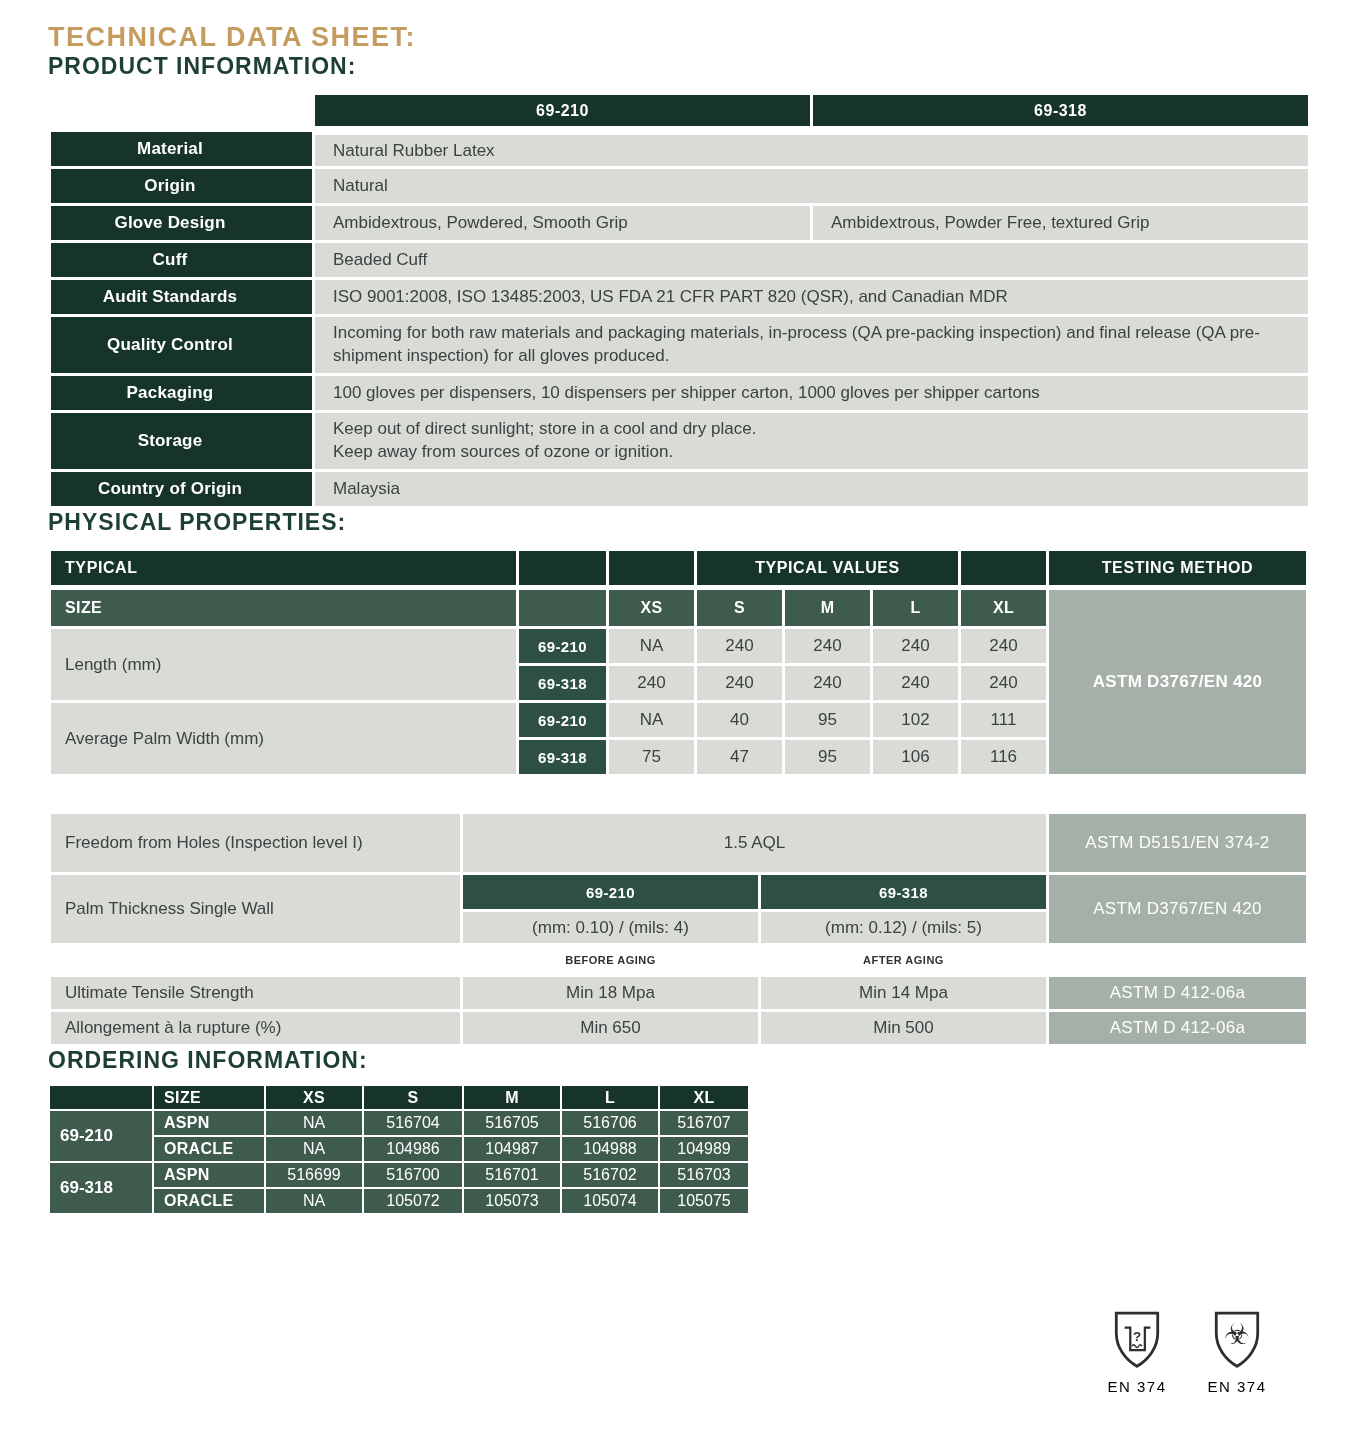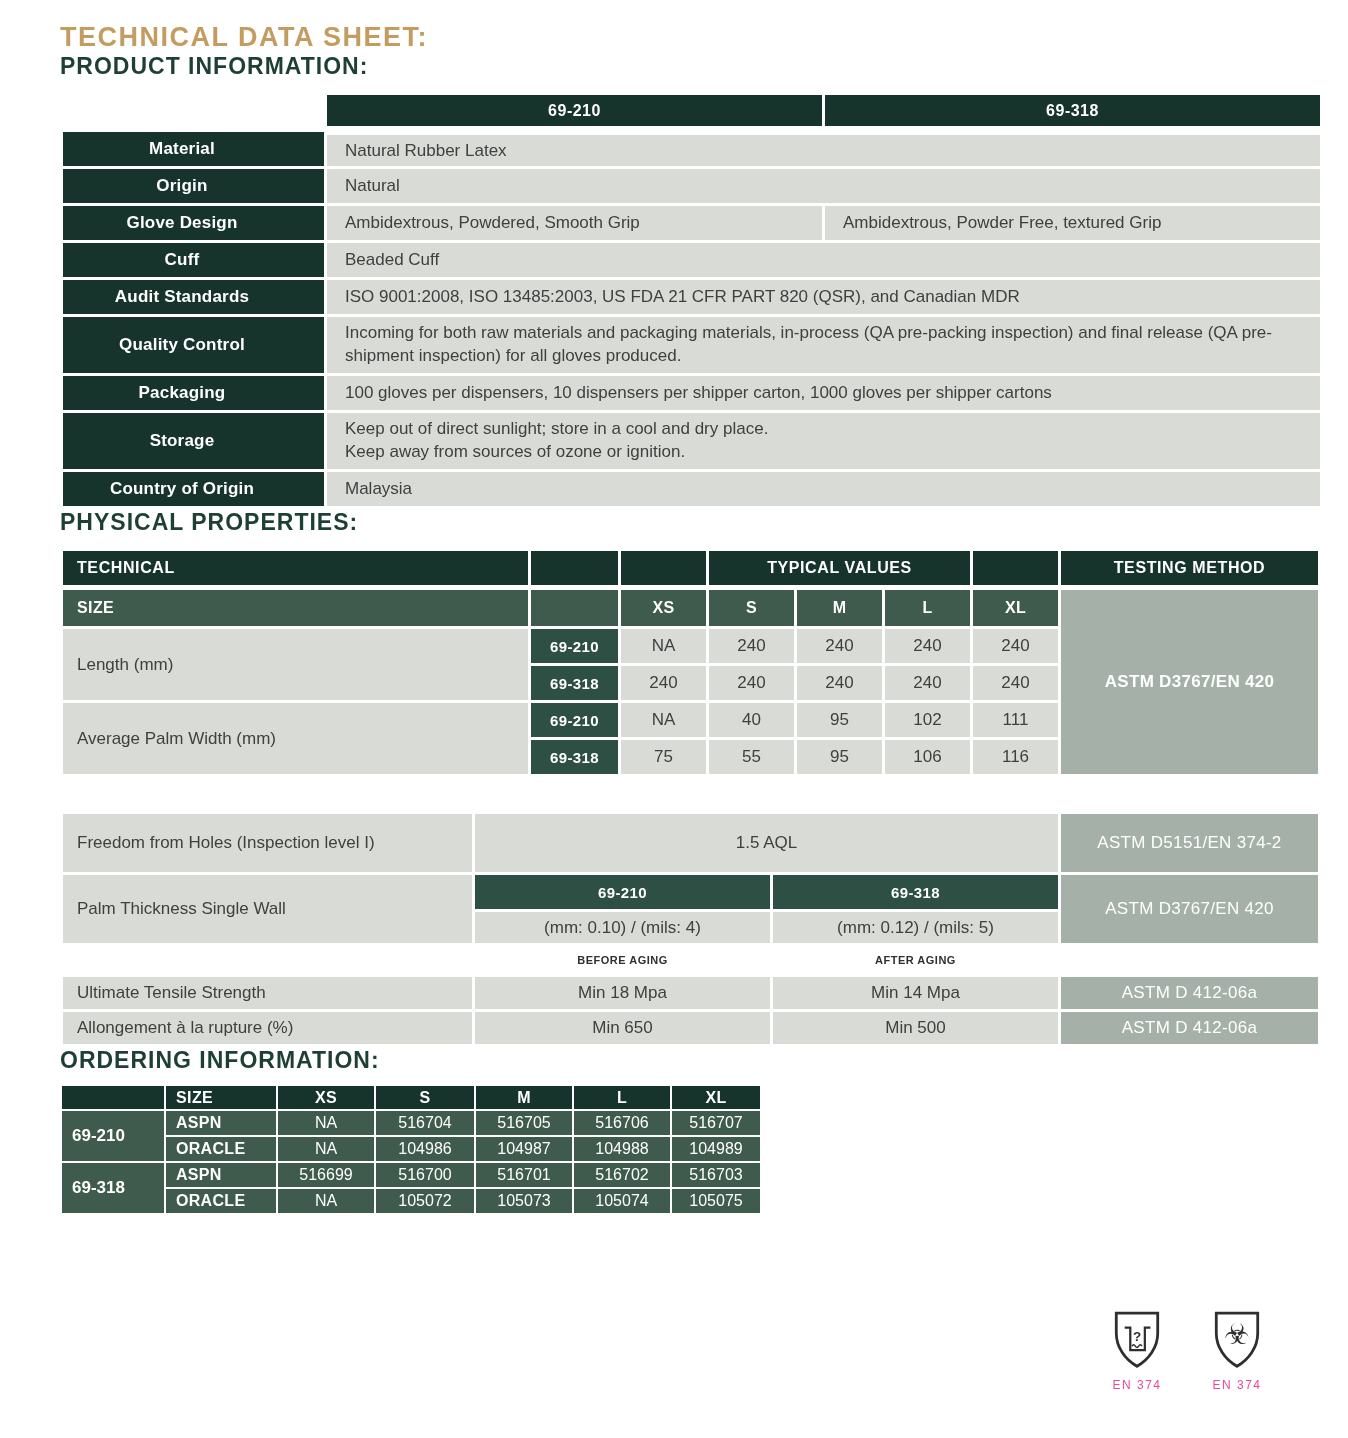--- a/index.html
+++ b/index.html
@@ -2,21 +2,21 @@
 <html><head>
 <meta charset="utf-8">
 <style>
   * { box-sizing: border-box; }
   html, body { margin: 0; padding: 0; background: #ffffff; }
   body {
     width: 1348px; min-height: 1438px; position: relative;
     font-family: "Liberation Sans", "DejaVu Sans", sans-serif;
     -webkit-font-smoothing: antialiased;
   }
-  .page { padding: 14px 38px 30px 48px; margin-left: 12px; }
+  .page { padding: 14px 38px 30px 48px; }
 
   h1.doc-title {
     margin: 8px 0 0 0; font-size: 27px; font-weight: bold;
     color: #c49c60; letter-spacing: 1.5px;
   }
   h2.section-heading {
     margin: 0; font-size: 23px; font-weight: bold;
     color: #1d3f35; letter-spacing: 1px;
   }
   .mt-product { margin-top: 28px; }
@@ -79,21 +79,21 @@
   .order-table td.o-left { text-align: left; padding-left: 10px; }
   .order-table td.o-center { text-align: center; }
   .order-table td.group-code { font-weight: bold; font-size: 17px; padding-left: 10px; }
   .order-table td.system { font-weight: bold; letter-spacing: 0.3px; }
 
   
   .certs { position: absolute; left: 1108px; top: 1308px; display: flex; gap: 42px; }
   .cert { display: flex; flex-direction: column; align-items: center; width: 58px; }
   .cert svg { display: block; }
   .cert-label {
-    margin-top: 6px; font-size: 12px; color: #ec4899; letter-spacing: 1.5px; white-space: nowrap;
+    margin-top: 6px; font-size: 15px; color: #000000; letter-spacing: 1.5px; white-space: nowrap;
   }
 </style>
 </head>
 <body>
 
 <div class="page">
 
   <h1 class="doc-title">TECHNICAL DATA SHEET:</h1>
 
   <h2 class="section-heading mt-product">PRODUCT INFORMATION:</h2>
@@ -161,21 +161,21 @@
         <col style="width:90px">
         <col style="width:88px">
         <col style="width:88px">
       <col style="width:88px">
         <col style="width:88px">
         <col style="width:88px">
         <col style="width:260px">
     </colgroup>
     <tbody>
         <tr>
-      <td class="dark th left-pad">TECHNICAL</td>
+      <td class="dark th left-pad">TYPICAL</td>
       <td class="dark th"></td>
       <td class="dark th"></td>
       <td class="dark th center" colspan="3">TYPICAL VALUES</td>
       <td class="dark th"></td>
       <td class="dark th center">TESTING METHOD</td>
     </tr>
     <tr class="size-row">
       <td class="mid left-pad">SIZE</td>
       <td class="mid"></td>
       <td class="mid center">XS</td>
@@ -207,21 +207,21 @@
       <td class="deep code">69-210</td>
       <td class="light center">NA</td>
       <td class="light center">40</td>
       <td class="light center">95</td>
       <td class="light center">102</td>
       <td class="light center">111</td>
     </tr>
     <tr class="data-row">
       <td class="deep code">69-318</td>
       <td class="light center">75</td>
-      <td class="light center">55</td>
+      <td class="light center">47</td>
       <td class="light center">95</td>
       <td class="light center">106</td>
       <td class="light center">116</td>
     </tr>
   </tbody>
     </table>
 
   <table class="phys-table phys2-table">
     <colgroup>
       <col style="width:412px">

